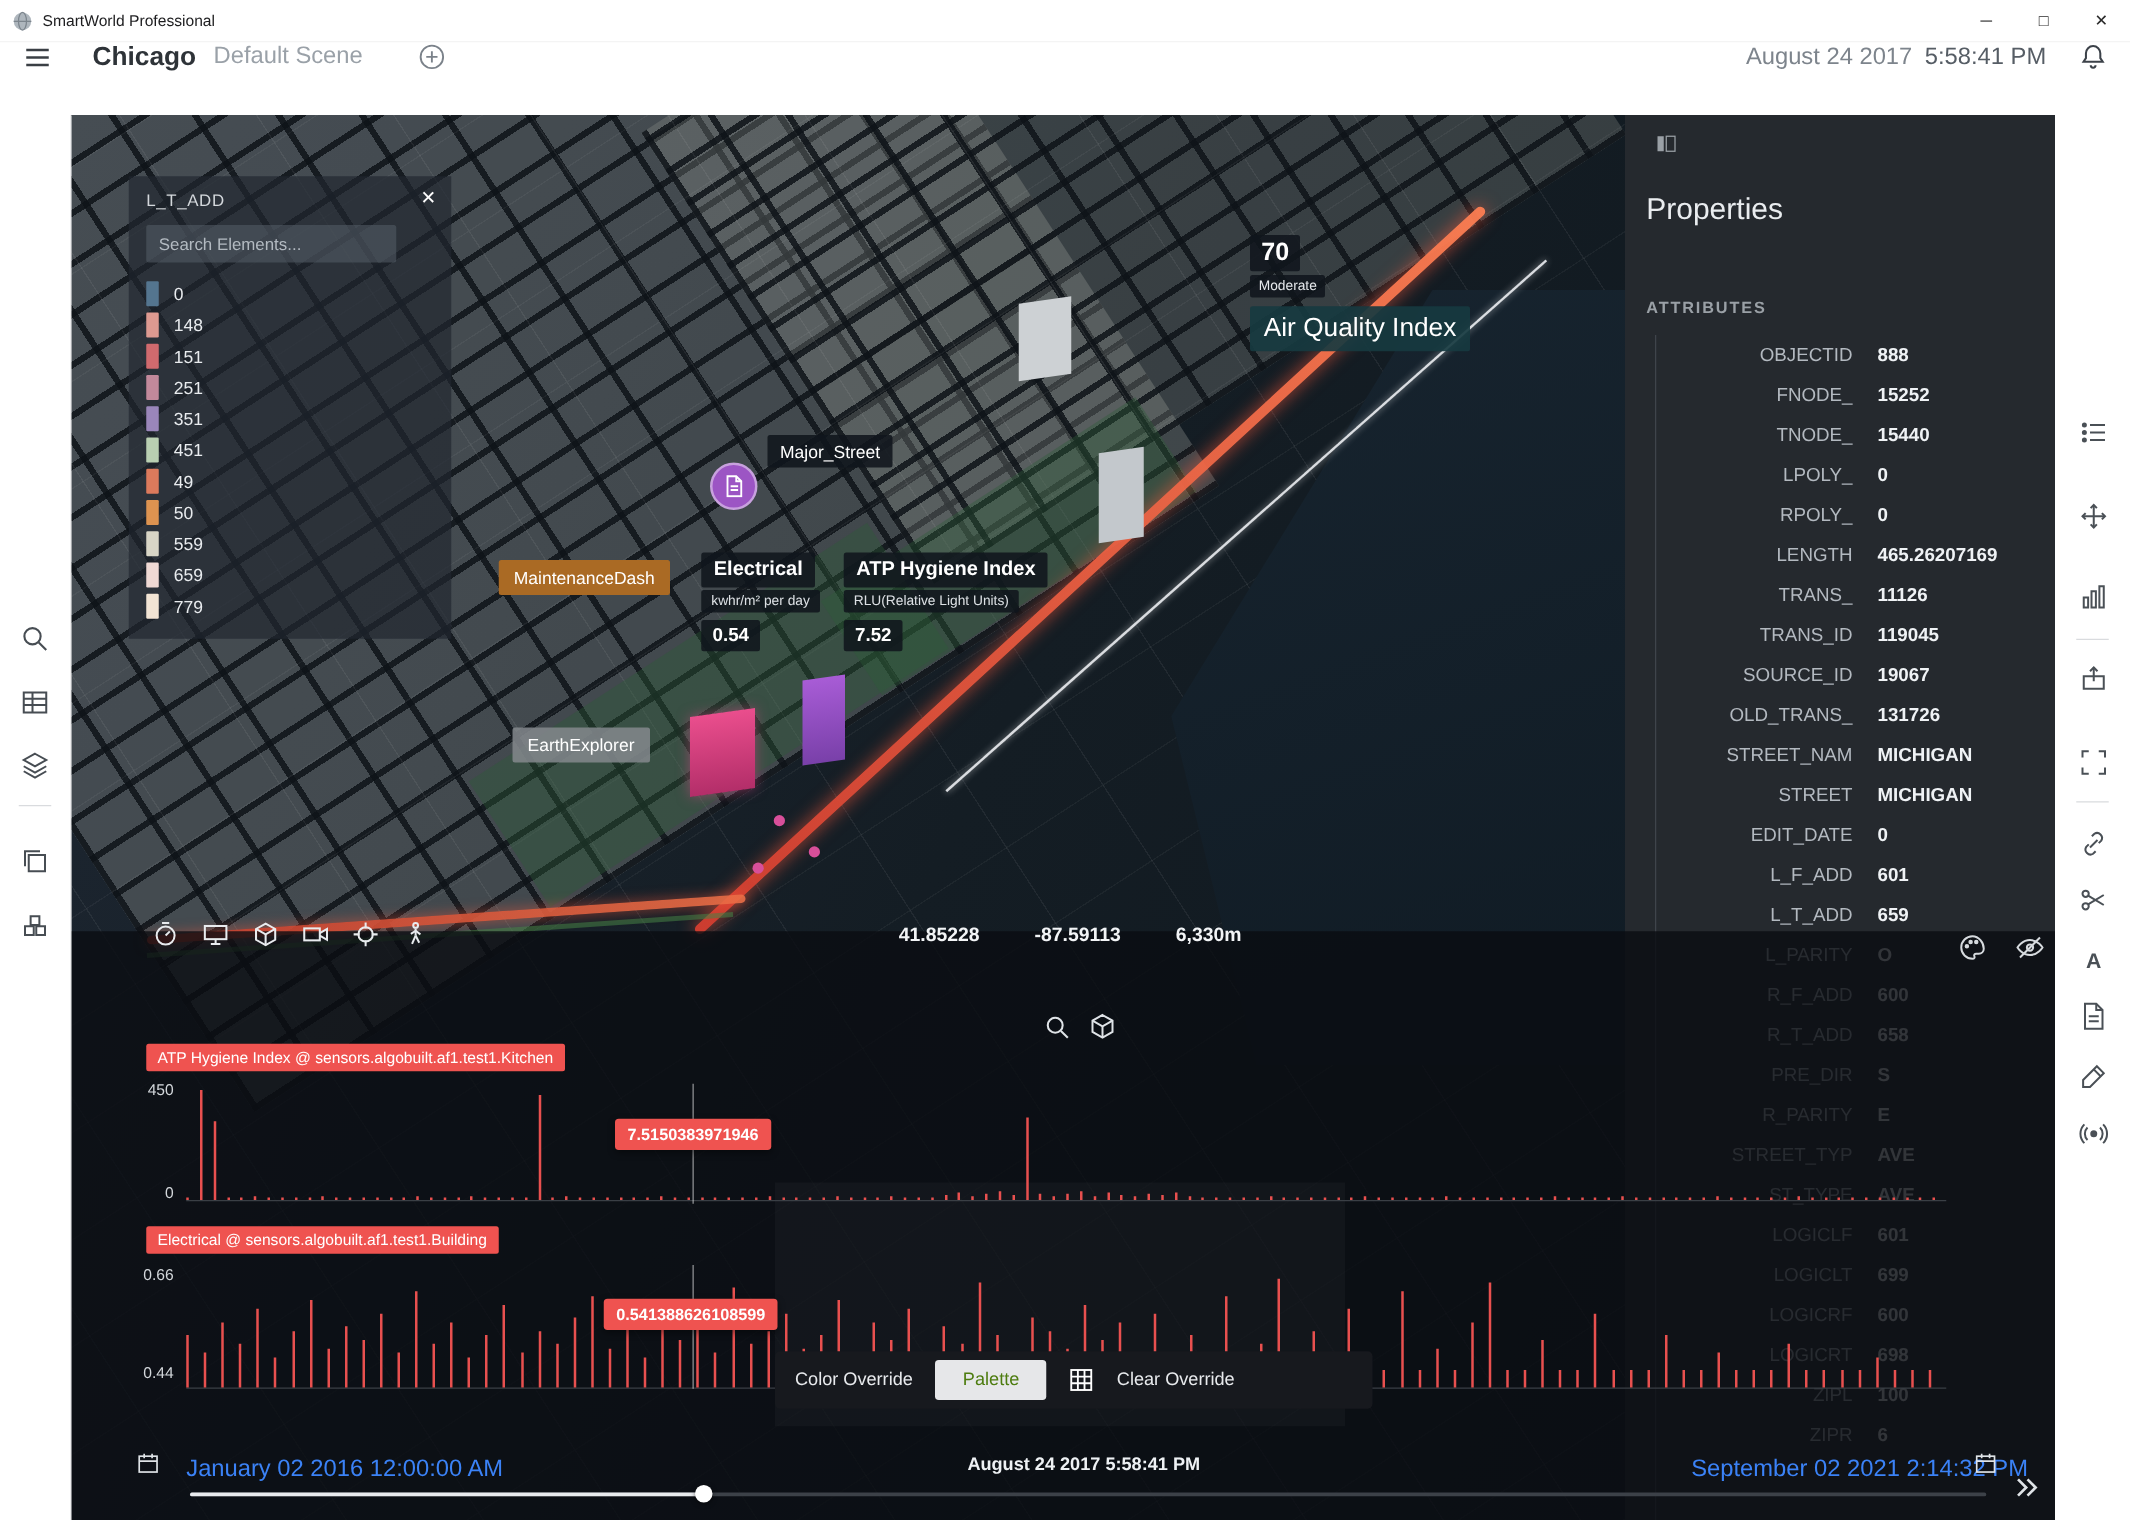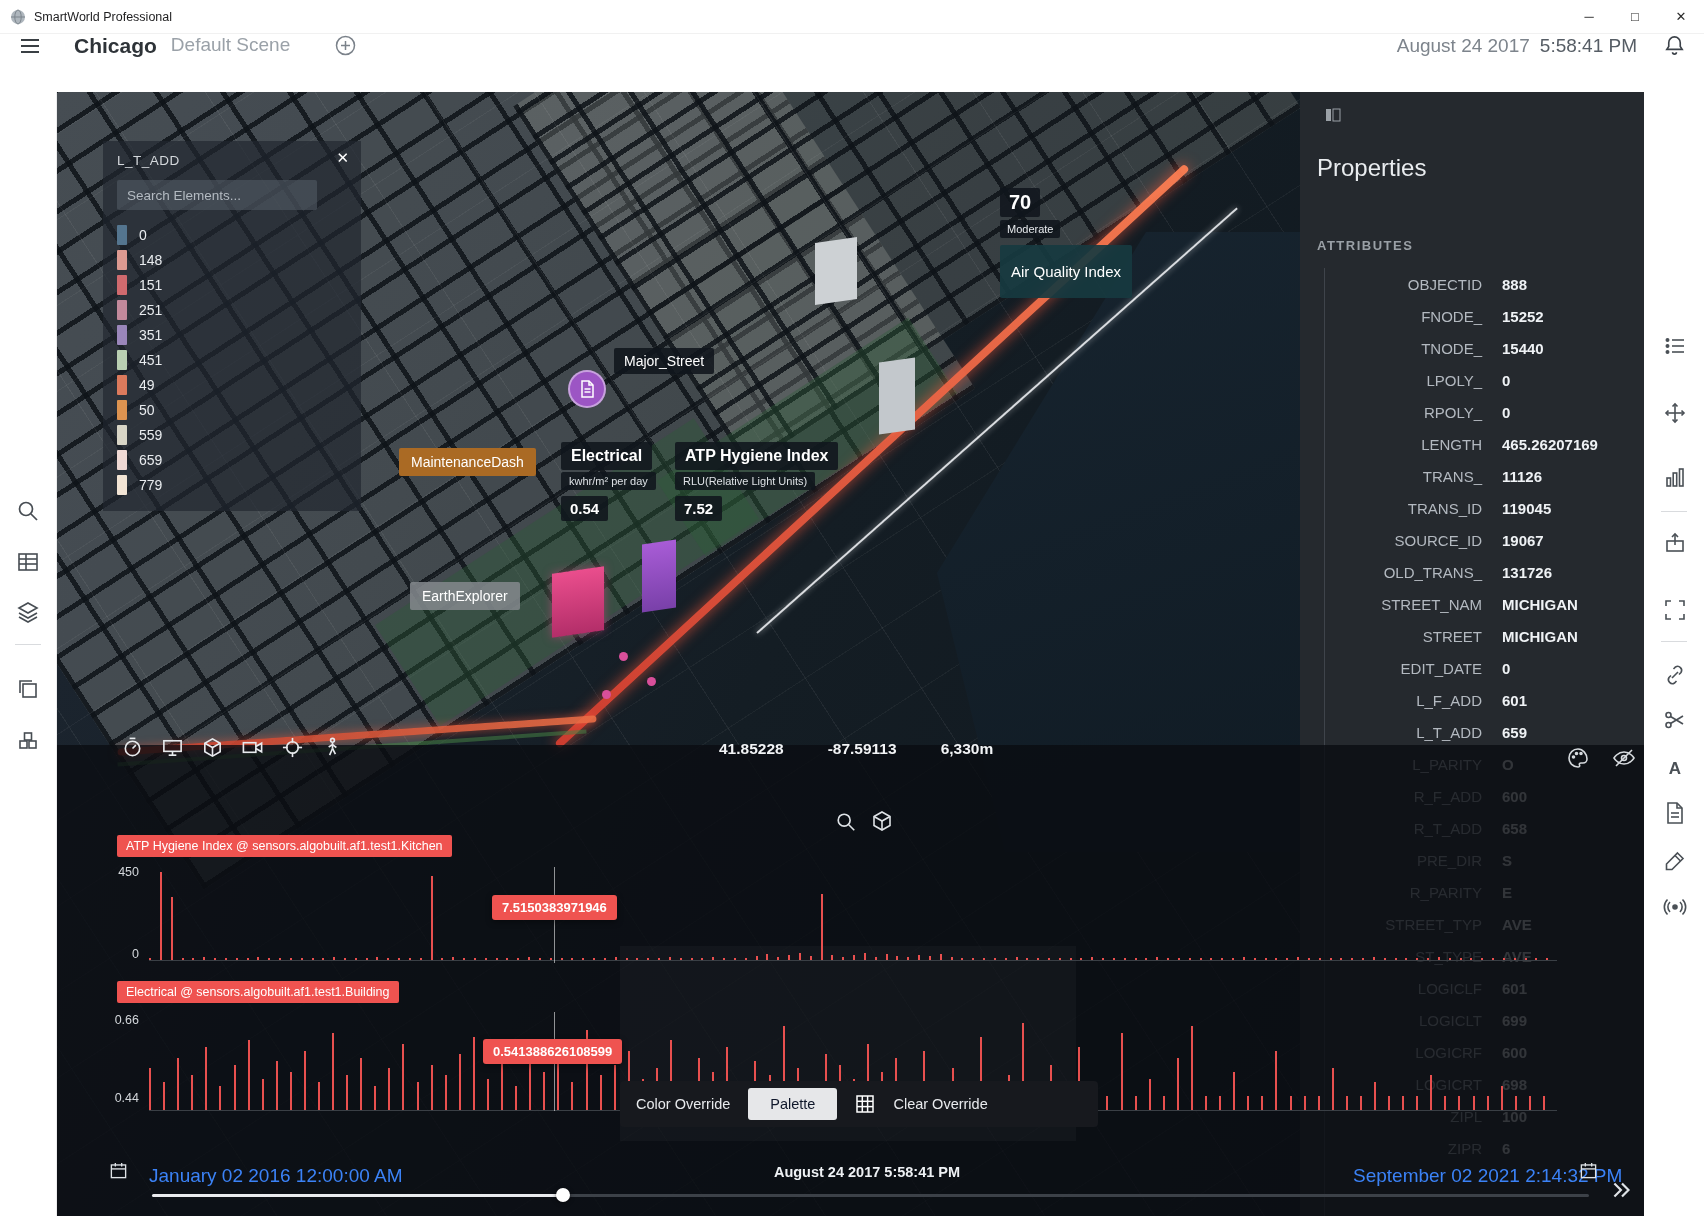--- a/index.html
+++ b/index.html
@@ -90,21 +90,21 @@
   .legend-items { margin-top:12px; }
   .leg-row { display:flex; align-items:center; height:25px; }
   .leg-chip { width:10px; height:20px; border-radius:1px; margin-right:12px; flex:none; }
   .leg-val { font-size:14px; color:#e9ecef; }
 
   
   .chipcol { position:absolute; z-index:6; display:flex; flex-direction:column; align-items:flex-start; }
   .chip-dark { background:rgba(16,22,28,0.88); color:#fff; border-radius:2px; width:max-content; }
   .aq-value { font-size:20px; font-weight:700; padding:3px 9px; }
   .aq-level { font-size:11px; padding:3px 7px; margin-top:3px; color:#e6e9ec; }
-  .aq-label { font-size:15px; padding:18px 11px; margin-top:7px; background:rgba(23,58,64,0.92);
+  .aq-label { font-size:21px; padding:6px 11px; margin-top:7px; background:rgba(23,58,64,0.92);
     color:#fff; border-radius:2px; width:max-content; }
   .ms-label { position:absolute; left:557px; top:256px; z-index:6; background:rgba(16,22,28,0.88);
     color:#fff; font-size:14px; padding:5px 10px; border-radius:2px; }
   .ms-circle { position:absolute; left:511px; top:278px; z-index:6; width:38px; height:38px;
     border-radius:50%; background:#9c55c4; border:2px solid rgba(255,255,255,0.45);
     display:flex; align-items:center; justify-content:center; color:#fff; }
   .mdash { position:absolute; left:342px; top:356px; z-index:6; background:#aa6a24; color:#fff;
     font-size:14px; padding:6px 12px; border-radius:2px; }
   .sensorcol .s-title { font-size:16px; font-weight:700; padding:5px 10px; }
   .sensorcol .s-unit { font-size:11px; padding:3px 8px; margin-top:2px; color:#dde1e5; }
@@ -142,21 +142,21 @@
   .plot { position:absolute; border-bottom:1px solid #3a3f45; }
   .bar { position:absolute; bottom:0; width:2px; background:#e8504f; }
   .ytick { position:absolute; width:42px; text-align:right; font-size:12.5px; color:#d3d7db; }
   .cursorline { position:absolute; width:1px; background:rgba(255,255,255,0.55); }
   .tooltip { position:absolute; background:#ef5350; color:#fff; font-size:13px; font-weight:700;
     padding:5px 10px; border-radius:3px; box-shadow:0 2px 6px rgba(0,0,0,.4); }
 
   .override-bar { position:absolute; left:563px; top:336px; width:478px; height:46px;
     background:#17191e; border-radius:4px; display:flex; align-items:center; padding:0 16px; gap:18px; }
   .ov-btn-text { color:#e8eaed; font-size:14.5px; cursor:pointer; white-space:nowrap; }
-  .palette-btn { background:#e6e7e9; color:#0f172a; font-size:14.5px; padding:8px 22px;
+  .palette-btn { background:#e6e7e9; color:#4d7c0f; font-size:14.5px; padding:8px 22px;
     border-radius:3px; border:none; cursor:pointer; font-family:"Liberation Sans", sans-serif; }
   .grid-ico { color:#fff; cursor:pointer; display:flex; }
 
   .tl-label { position:absolute; font-size:19px; color:#3b82f6; white-space:nowrap; }
   .tl-current { position:absolute; left:660px; top:419px; width:300px; text-align:center;
     font-size:14.5px; font-weight:700; color:#eef1f4; }
   .slider-track { position:absolute; left:95px; top:449px; width:1437px; height:3px;
     background:#3c4148; border-radius:2px; cursor:pointer; }
   .slider-fill { position:absolute; left:0; top:0; height:3px; background:#e9ebee; border-radius:2px; }
   .slider-handle { position:absolute; top:-6px; width:14px; height:14px; border-radius:50%;

